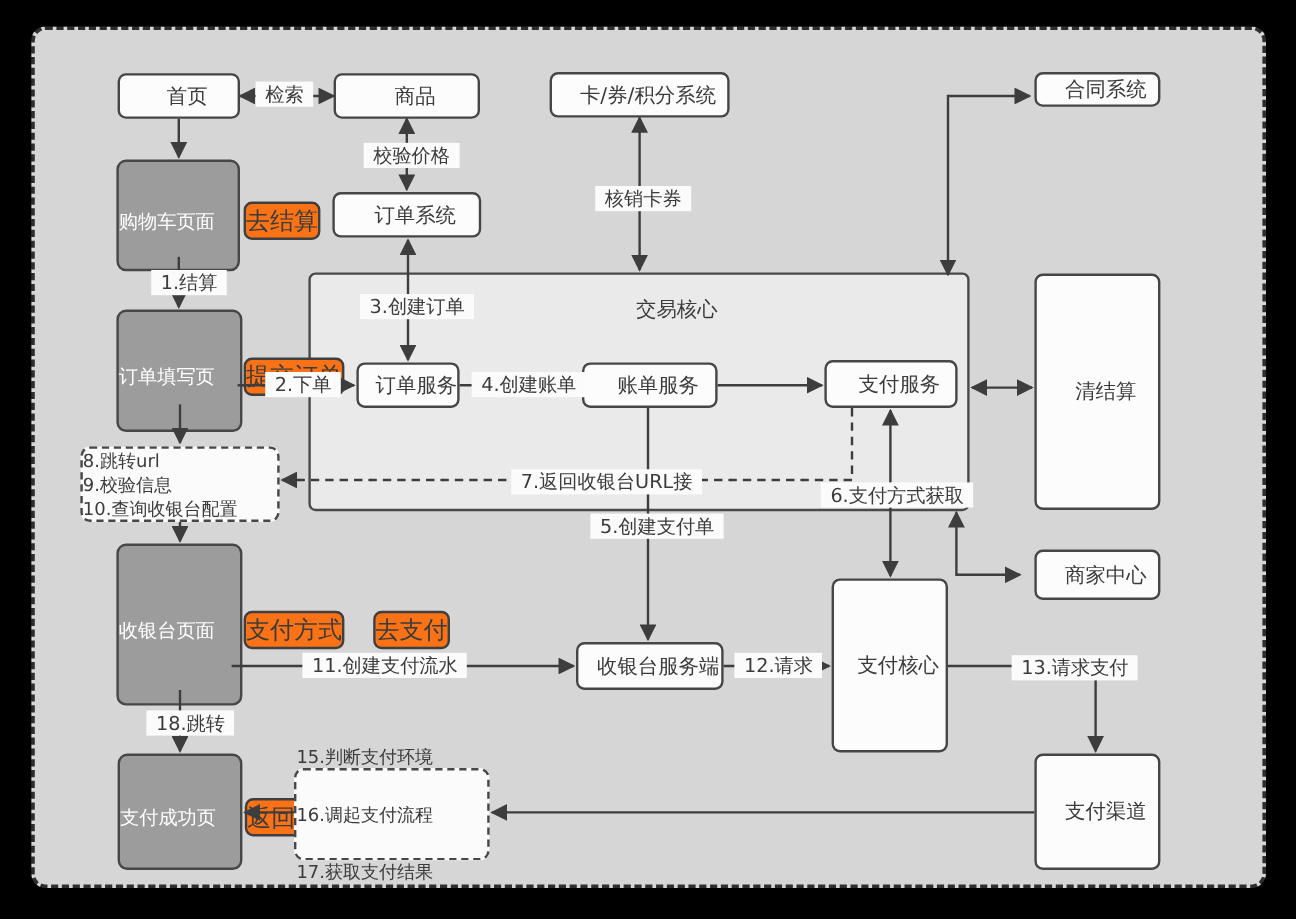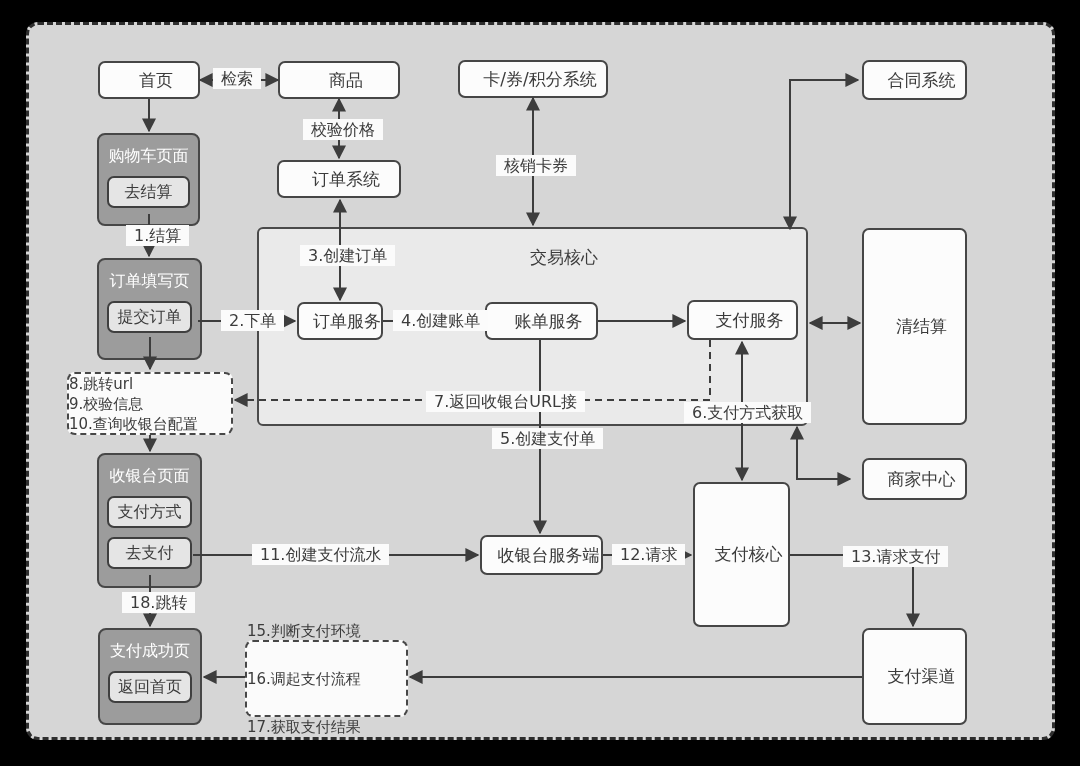--- a/index.html
+++ b/index.html
@@ -8,25 +8,25 @@
   .panel{position:absolute;left:26px;top:22px;width:1029px;height:718px;box-sizing:border-box;
          background:#d6d6d6;border:3px dashed #2e2e2e;border-radius:12px;}
   .wires{position:absolute;left:0;top:0;width:1080px;height:766px;pointer-events:none;z-index:5;}
   .node{position:absolute;box-sizing:border-box;background:#fcfcfc;border:2px solid #464646;
         border-radius:7px;display:flex;align-items:center;justify-content:center;
         font-size:17px;z-index:2;text-align:center;padding-left:14px;}
   .core{position:absolute;box-sizing:border-box;background:#eaeaea;border:2px solid #4a4a4a;
         border-radius:6px;z-index:1;}
   .core-title{position:absolute;font-size:17px;z-index:2;white-space:nowrap;}
   .page{position:absolute;box-sizing:border-box;background:#9c9c9c;border:2px solid #474747;
-        border-radius:8px;display:flex;flex-direction:column;align-items:center;z-index:2;}
+        border-radius:8px;display:flex;flex-direction:row;align-items:center;z-index:2;}
   .page-title{font-size:16px;color:#ffffff;margin-top:11px;white-space:nowrap;}
-  .page-btn{box-sizing:border-box;background:#e5e5e5;border:2px solid #3f3f3f;border-radius:7px;
-        font-size:16px;display:flex;align-items:center;justify-content:center;
-        width:calc(100% - 16px);height:32px;margin-top:9px;white-space:nowrap;}
+  .page-btn{box-sizing:border-box;background:#f97316;border:2px solid #3f3f3f;border-radius:7px;
+        font-size:20px;display:flex;align-items:center;justify-content:center;
+        width:calc(100% - 16px);height:32px;margin-top:9px;white-space:nowrap;margin-left:24px;}
   .note{position:absolute;box-sizing:border-box;background:#fbfbfb;border:2px dashed #474747;
         border-radius:8px;display:flex;flex-direction:column;align-items:flex-start;justify-content:center;
         z-index:2;text-align:center;}
   .note-sm{font-size:15px;line-height:20px;}
   .note-lg{font-size:15px;line-height:24px;gap:24px;}
   .elabel{position:absolute;background:#fbfbfb;font-size:16px;line-height:19px;
         padding:1px 8px;z-index:6;white-space:nowrap;}
 </style>
 </head>
 <body>
@@ -67,21 +67,21 @@
       <path d="M790,555 H913 V626" marker-end="url(#ah)"></path>
       <path d="M862,677 H410" marker-end="url(#ah)"></path>
       <path d="M245,677 H204" marker-end="url(#ah)"></path>
     </g>
   </svg>
 
   <div class="node" style="left:98px;top:61px;width:102px;height:38px">首页</div>
   <div class="node" style="left:278px;top:61px;width:122px;height:38px">商品</div>
   <div class="node" style="left:277px;top:160px;width:124px;height:38px">订单系统</div>
   <div class="node" style="left:458px;top:60px;width:150px;height:38px">卡/券/积分系统</div>
-  <div class="node" style="left:862px;top:60px;width:105px;height:40px">合同系统</div>
+  <div class="node" style="left:862px;top:60px;width:105px;height:29px">合同系统</div>
   <div class="node" style="left:297px;top:302px;width:86px;height:38px">订单服务</div>
   <div class="node" style="left:485px;top:302px;width:113px;height:38px">账单服务</div>
   <div class="node" style="left:862px;top:228px;width:105px;height:197px">清结算</div>
   <div class="node" style="left:687px;top:300px;width:111px;height:40px">支付服务</div>
   <div class="node" style="left:862px;top:458px;width:105px;height:42px">商家中心</div>
   <div class="node" style="left:480px;top:535px;width:123px;height:40px">收银台服务端</div>
   <div class="node" style="left:693px;top:482px;width:97px;height:145px">支付核心</div>
   <div class="node" style="left:862px;top:628px;width:105px;height:97px">支付渠道</div>
 
   <div class="page" style="left:97px;top:133px;width:103px;height:93px">

